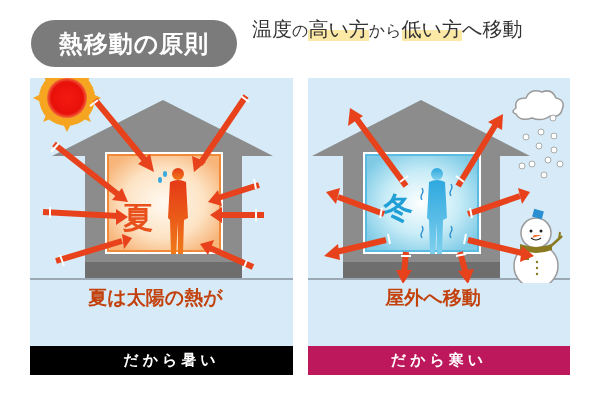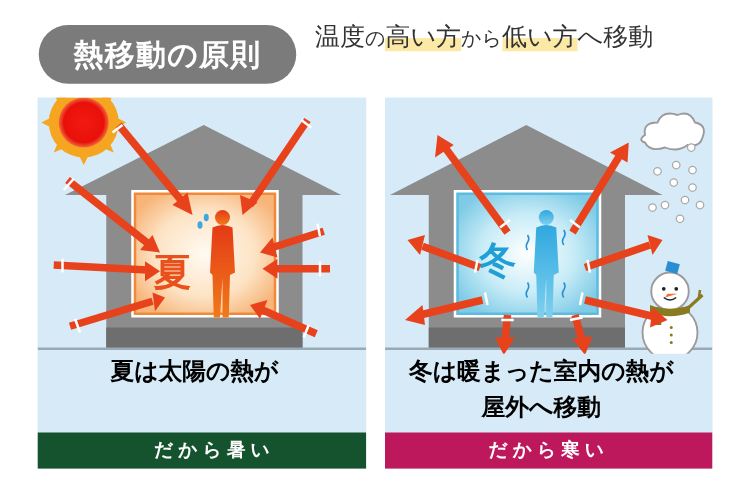--- a/index.html
+++ b/index.html
@@ -8,25 +8,25 @@
   .title-pill { position:absolute; left:31px; top:20px; width:206px; height:47px; border-radius:24px;
                 background:#7b7b7b; color:#ffffff; font-size:24px; font-weight:bold;
                 display:flex; align-items:center; justify-content:center; letter-spacing:1px; }
   .subtitle { position:absolute; left:252px; top:16px; font-size:20px; color:#333333; white-space:nowrap;text-align:right; }
   .subtitle .hl { background:linear-gradient(transparent 55%, #fde9a6 55%); }
   .subtitle .sm { font-size:16px; }
   .panel { position:absolute; top:78px; width:263px; height:297px; background:#d6ebf7; overflow:hidden; }
   .panel.left { left:30px; }
   .panel.right { left:308px; width:262px; }
   .panel svg.scene { position:absolute; left:0; top:0; }
-  .caption { position:absolute; left:0; right:12px; top:205px; text-align:center; font-size:19px; color:#000000;
+  .caption { position:absolute; left:0; right:12px; top:205px; text-align:center; font-size:19px; color:#c2410c;
              line-height:29px; font-weight:bold; }
   .band { position:absolute; left:0; right:0; bottom:0; height:29px; color:#ffffff; font-size:15px; font-weight:bold;
           display:flex; align-items:center; justify-content:center; letter-spacing:4px; }
-  .band.hot { background:#14532d;padding-left:20px; }
+  .band.hot { background:#000000;padding-left:20px; }
   .band.cold { background:#be185d;align-items:center; }
 </style>
 </head>
 <body>
 
 <div class="title-pill">
   <span>熱移動の原則</span>
 </div>
 
 <div class="subtitle">
@@ -217,19 +217,18 @@
         <line x1="148" y1="98" x2="156" y2="104"></line>
       <line x1="74" y1="130" x2="72" y2="140"></line>
         <line x1="162" y1="130" x2="164" y2="140"></line>
       <line x1="80" y1="156" x2="82" y2="166"></line>
         <line x1="158" y1="156" x2="156" y2="166"></line>
       <line x1="93" y1="178" x2="103" y2="178"></line>
         <line x1="148" y1="178" x2="158" y2="176"></line>
     </g>
   </svg>
   <div class="caption">
-    <div>冬は暖まった室内の熱が</div>
     <div>屋外へ移動</div>
   </div>
   <div class="band cold">
     <span>だから寒い</span>
   </div>
 </div>
 
 </body></html>

